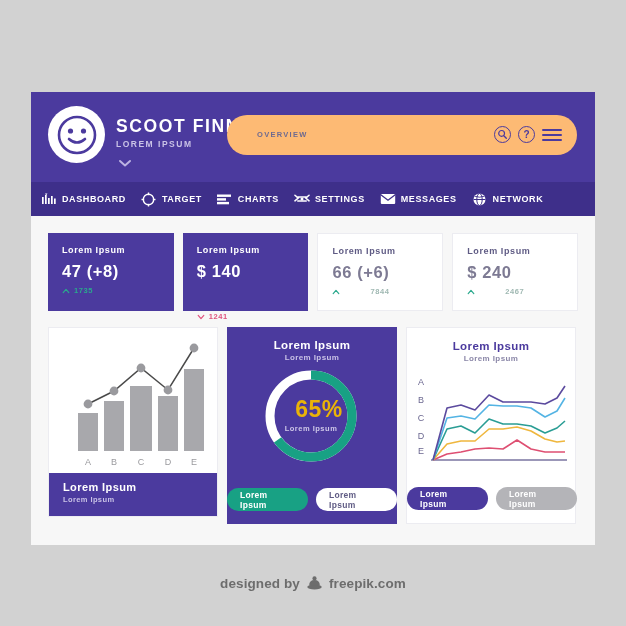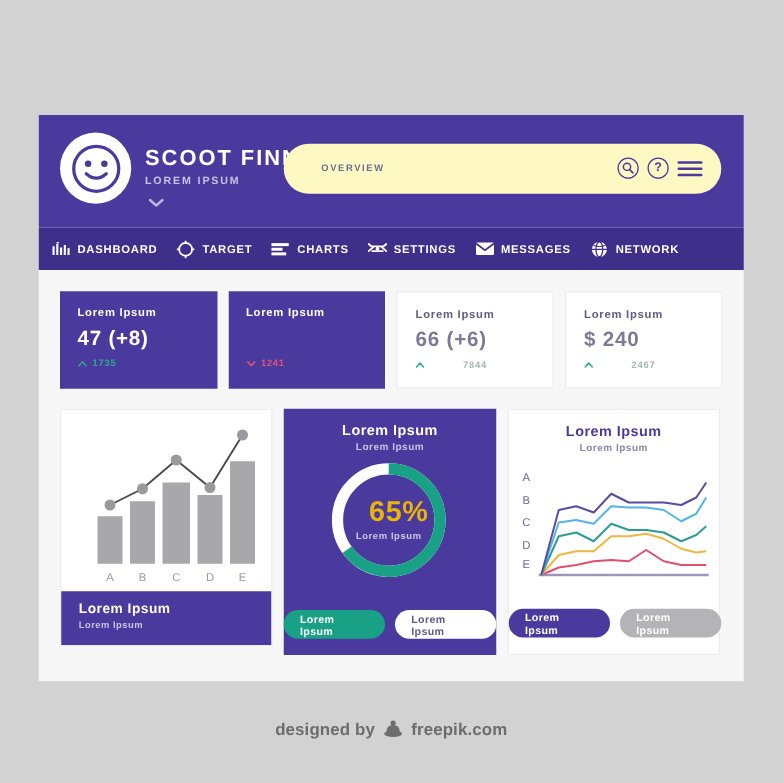--- a/index.html
+++ b/index.html
@@ -42,21 +42,21 @@
     letter-spacing: 1.5px; line-height: 12px; margin-top: 2px;
   }
   .brand-caret {
     margin-top: 3px; margin-left: 2px;
     color: #bcb3e2;
   }
 
   .searchbar {
     position: absolute; left: 196px; top: 23px;
     width: 350px; height: 40px;
-    background: #fef9c3;
+    background: #fdba74;
     border-radius: 20px;
   }
   .searchbar-label {
     position: absolute; left: 30px; top: 15px;
     color: #6d6a90; font-size: 7.5px; font-weight: bold;
     letter-spacing: 1.3px;
   }
   .search-icons {
     position: absolute; right: 15px; top: 11px;
     display: flex; align-items: center; gap: 7px;
@@ -317,20 +317,21 @@
         <div class="stat-delta delta-up-teal">
           <svg class="chev" viewBox="0 0 10 10">
             <path d="M1.5 7 L5 3 L8.5 7" fill="none" stroke="currentColor" stroke-width="1.5" stroke-linecap="round" stroke-linejoin="round"></path>
           </svg>
           <span>1735</span>
         </div>
       </div>
 
       <div class="stat filled">
         <div class="stat-label">Lorem Ipsum</div>
+        <div class="stat-value">$ 140</div>
         <div class="stat-delta delta-down-pink">
           <svg class="chev" viewBox="0 0 10 10">
             <path d="M1.5 3 L5 7 L8.5 3" fill="none" stroke="currentColor" stroke-width="1.5" stroke-linecap="round" stroke-linejoin="round"></path>
           </svg>
           <span>1241</span>
         </div>
       </div>
 
       <div class="stat plain">
         <div class="stat-label">Lorem Ipsum</div>

